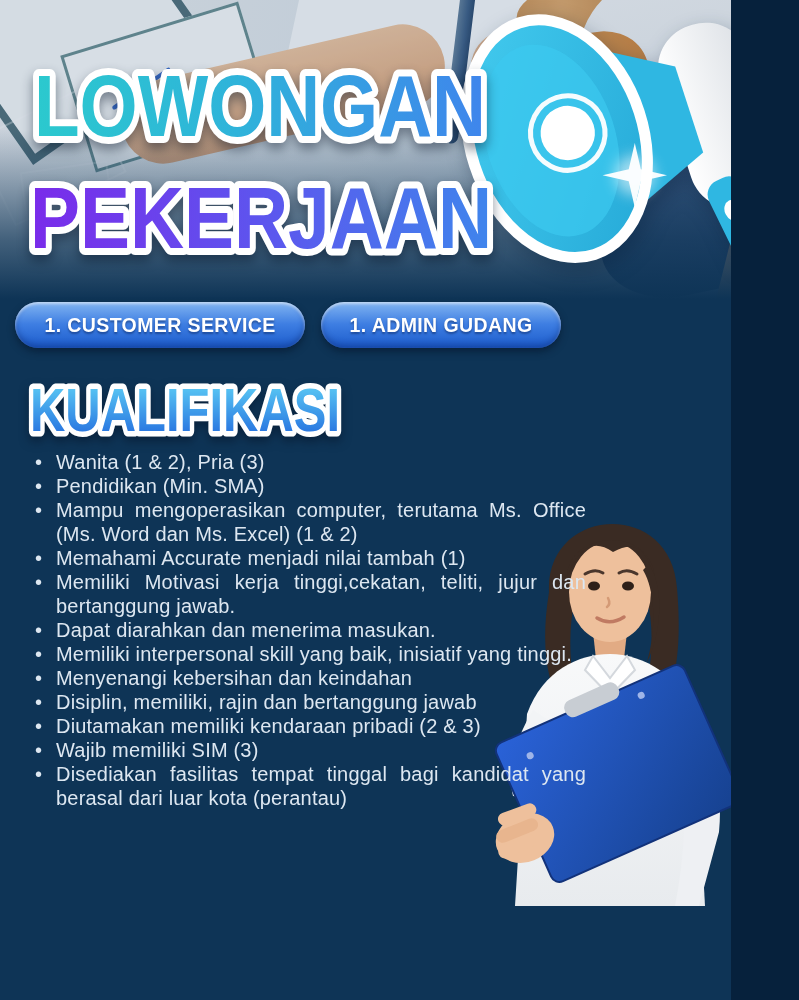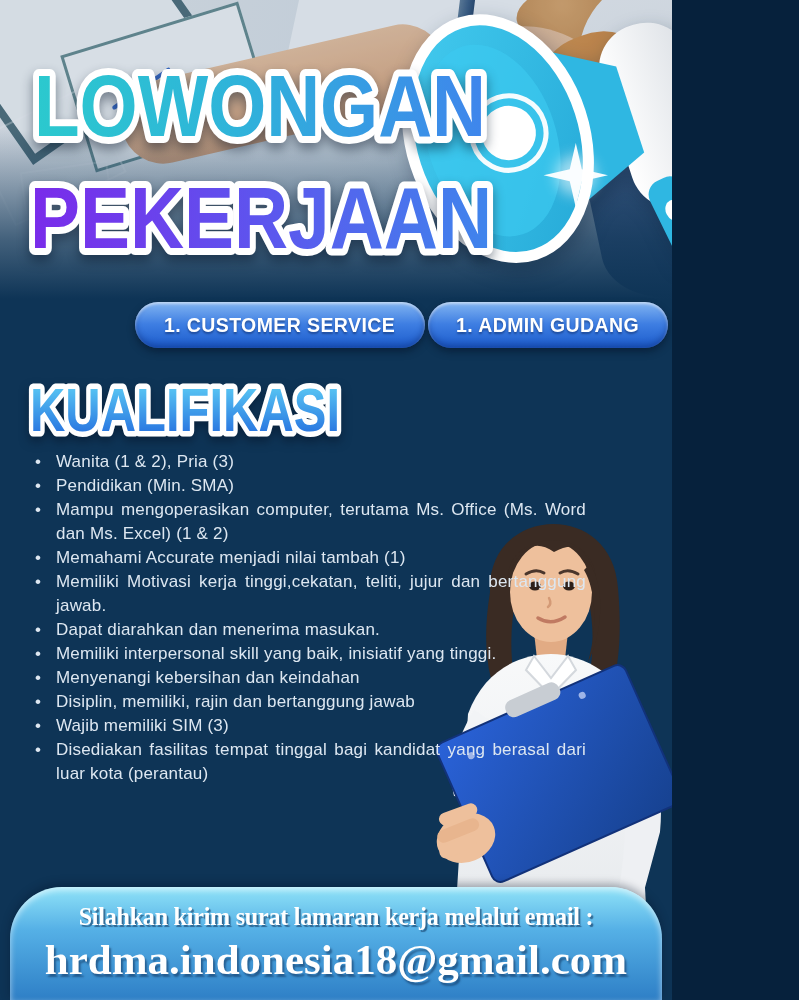--- a/index.html
+++ b/index.html
@@ -1,17 +1,17 @@
 <!DOCTYPE html>
 <html><head>
 <meta charset="utf-8">
 <style>
   html,body{margin:0;padding:0;background:#06213c;}
   .poster{
-    position:relative;width:672px;height:1000px;overflow:hidden;
+    position:relative;width:731px;height:1000px;overflow:hidden;
     background:#0e3456;font-family:"Liberation Sans",sans-serif;
   }
   
   .hero{position:absolute;left:0;top:0;width:799px;height:308px;overflow:hidden;
     background:linear-gradient(105deg,#eceff1 0%,#e2e8ec 40%,#ccd7e0 72%,#b4c3d0 100%);}
   .shape{position:absolute;}
   .paper1{left:-34px;top:-48px;width:200px;height:150px;background:#f7f9fa;border:8px solid #51717a;transform:rotate(-35deg);}
   .paper2{left:74px;top:26px;width:180px;height:116px;background:#fbfcfc;border:3px solid #6b8f92;transform:rotate(-17deg);}
   .chartline-b{left:30px;top:50px;width:70px;height:4px;background:#3d6fd1;transform:rotate(-18deg);border-radius:2px;}
   .chartline-r{left:40px;top:64px;width:56px;height:4px;background:#c44a3e;transform:rotate(12deg);border-radius:2px;}
@@ -44,33 +44,33 @@
   .kual-svg{position:absolute;left:18px;top:368px;width:345px;height:84px;z-index:4;
     filter:drop-shadow(0 5px 5px rgba(3,18,38,.5));}
   .svg-title-text{font-family:"Liberation Sans",sans-serif;font-weight:700;
     stroke:#ffffff;paint-order:stroke;stroke-linejoin:round;stroke-linecap:round;}
 
   
   .megaphone-svg{position:absolute;right:-10px;top:-16px;width:305px;height:322px;z-index:3;
     filter:drop-shadow(4px 8px 10px rgba(6,30,55,.35));}
 
   
-  .pills{position:absolute;left:15px;top:302px;width:772px;height:46px;display:flex;gap:3px;z-index:4;justify-content:center;}
+  .pills{position:absolute;left:15px;top:302px;width:772px;height:46px;display:flex;gap:16px;z-index:4;}
   .pill{height:46px;border-radius:23px;display:flex;align-items:center;justify-content:center;
     background:linear-gradient(180deg,#82b5f2 0%,#3e7ee2 48%,#1c5ccc 100%);
     box-shadow:inset 0 2px 3px rgba(255,255,255,.55), inset 0 -3px 6px rgba(10,40,110,.45), 0 4px 7px rgba(3,18,38,.5);
     color:#ffffff;font-weight:700;font-size:19.5px;letter-spacing:.4px;
     text-shadow:0 2px 2px rgba(10,35,90,.5);cursor:pointer;}
   .pill-1{width:290px;}
   .pill-2{width:240px;}
   .pill-3{width:210px;}
 
   
   .quals{position:absolute;left:33px;top:450px;width:553px;z-index:2;
-    margin:0;padding:0;list-style:none;color:#dde7f1;font-size:17px;line-height:24px;letter-spacing:.2px;}
+    margin:0;padding:0;list-style:none;color:#dde7f1;font-size:20px;line-height:24px;letter-spacing:.2px;}
   .quals li{position:relative;padding-left:23px;text-align:justify;}
   .quals li::before{content:"•";position:absolute;left:2px;top:0;color:#dde7f1;}
 
   
   .woman-svg{position:absolute;right:0;top:446px;width:242px;height:460px;z-index:1;}
 
   
   .footer-banner{position:absolute;left:10px;right:10px;top:887px;bottom:0;z-index:5;
     border-radius:52px 52px 0 0;text-align:center;
     background:linear-gradient(180deg,#90e3f8 0%,#55b0e6 38%,#2e7fc6 100%);
@@ -176,20 +176,21 @@
   <ul class="quals">
     <li>Wanita (1 &amp; 2), Pria (3)</li>
     <li>Pendidikan (Min. SMA)</li>
     <li>Mampu mengoperasikan computer, terutama Ms. Office (Ms. Word dan Ms. Excel) (1 &amp; 2)</li>
     <li>Memahami Accurate menjadi nilai tambah (1)</li>
     <li>Memiliki Motivasi kerja tinggi,cekatan, teliti, jujur dan bertanggung jawab.</li>
     <li>Dapat diarahkan dan menerima masukan.</li>
     <li>Memiliki interpersonal skill yang baik, inisiatif yang tinggi.</li>
     <li>Menyenangi kebersihan dan keindahan</li>
     <li>Disiplin, memiliki, rajin dan bertanggung jawab</li>
+    <li>Diutamakan memiliki kendaraan pribadi (2 &amp; 3)</li>
     <li>Wajib memiliki SIM (3)</li>
     <li>Disediakan fasilitas tempat tinggal bagi kandidat yang berasal dari luar kota (perantau)</li>
   </ul>
 
   <svg class="woman-svg" viewBox="0 0 242 460">
     <defs>
       <linearGradient id="clipGrad" x1="0" y1="0" x2="1" y2="1">
         <stop offset="0" stop-color="#2a62d8"></stop>
           <stop offset="1" stop-color="#16418f"></stop>
       </linearGradient>
@@ -231,18 +232,14 @@
     </g>
 
     <g>
       <ellipse cx="36" cy="392" rx="30" ry="24" fill="#eec09c" transform="rotate(-22 36 392)"></ellipse>
       <rect x="8" y="362" width="40" height="13" rx="6.5" fill="#eec09c" transform="rotate(-20 28 368)"></rect>
       <rect x="6" y="378" width="44" height="13" rx="6.5" fill="#e8b58e" transform="rotate(-22 28 384)"></rect>
       <rect x="8" y="394" width="40" height="13" rx="6.5" fill="#eec09c" transform="rotate(-24 28 400)"></rect>
     </g>
   </svg>
 
-  <div class="footer-banner">
-    <p class="footer-instruction">Silahkan kirim surat lamaran kerja melalui email :</p>
-    <p class="footer-email">hrdma.indonesia18@gmail.com</p>
-  </div>
 
 </div>
 
 </body></html>

